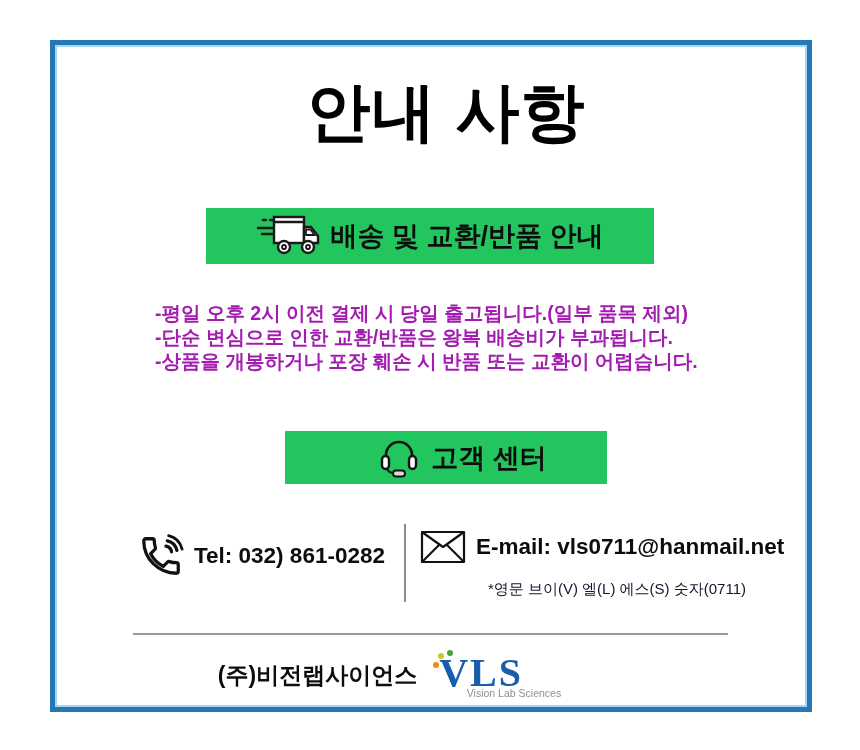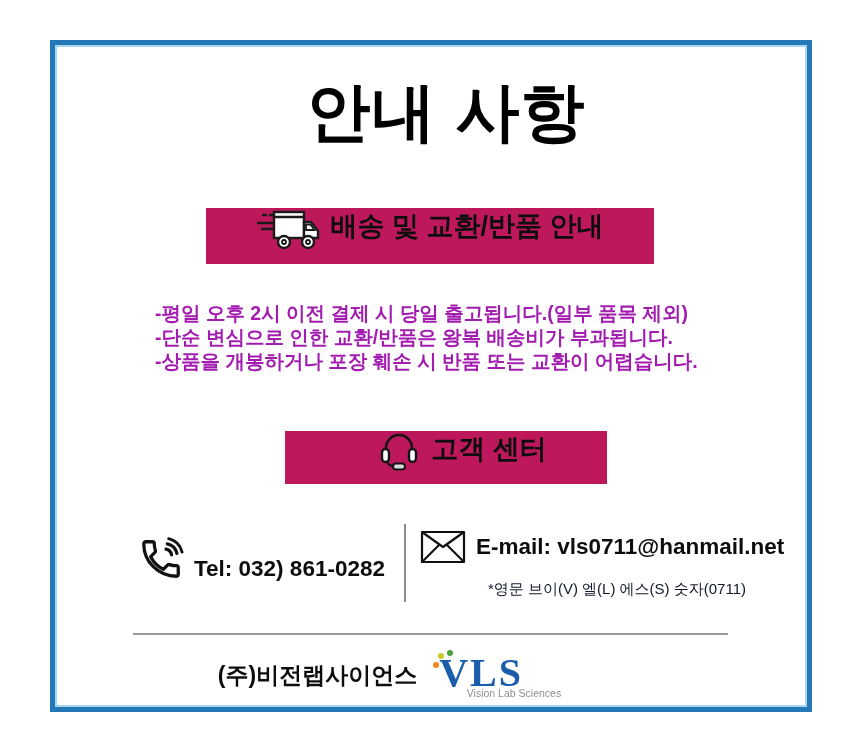--- a/index.html
+++ b/index.html
@@ -10,33 +10,33 @@
   .frame{
     position:absolute;left:50px;top:40px;width:762px;height:672px;
     box-sizing:border-box;border:5px solid #2577b5;
     box-shadow:inset 0 0 0 2px #a6d7f2;background:#fff;
   }
   .page-title{
     position:absolute;left:0;top:76px;width:860px;text-align:center;
     font-size:64px;font-weight:900;letter-spacing:1px;color:#000;line-height:1.15;padding-left:16px;
   }
   .gray-banner{
-    position:absolute;background:#be185d;display:flex;justify-content:center;
+    position:absolute;background:#22c55e;display:flex;align-items:center;justify-content:center;
   }
   .banner-shipping{left:206px;top:208px;width:448px;height:56px;}
   .banner-customer{left:285px;top:431px;width:290px;height:53px;padding-left:32px;}
   .banner-label{font-size:27px;font-weight:800;color:#0d0d0d;margin-left:10px;white-space:nowrap;}
   .bullets{
     position:absolute;left:155px;top:301px;width:620px;
     font-size:19.5px;font-weight:700;line-height:24px;color:#a21caf;white-space:nowrap;
   }
   .contact{position:absolute;left:0;top:524px;width:860px;height:86px;}
   .tel-block{
     position:absolute;left:138px;top:6px;width:250px;height:52px;
-    display:flex;align-items:flex-end;
+    display:flex;align-items:center;
   }
   .contact-text{font-size:22.5px;font-weight:700;color:#0d0d0d;margin-left:10px;white-space:nowrap;}
   .v-divider{position:absolute;left:404px;top:0;width:2px;height:78px;background:#8d8d8d;}
   .email-block{position:absolute;left:420px;top:4px;width:326px;}
   .email-row{display:flex;align-items:center;height:38px;}
   .email-note{
     margin-top:14px;text-align:right;font-size:15px;font-weight:400;color:#0f172a;white-space:nowrap;
   }
   .h-divider{position:absolute;left:133px;top:633px;width:595px;height:2px;background:#9a9a9a;}
   .footer{

